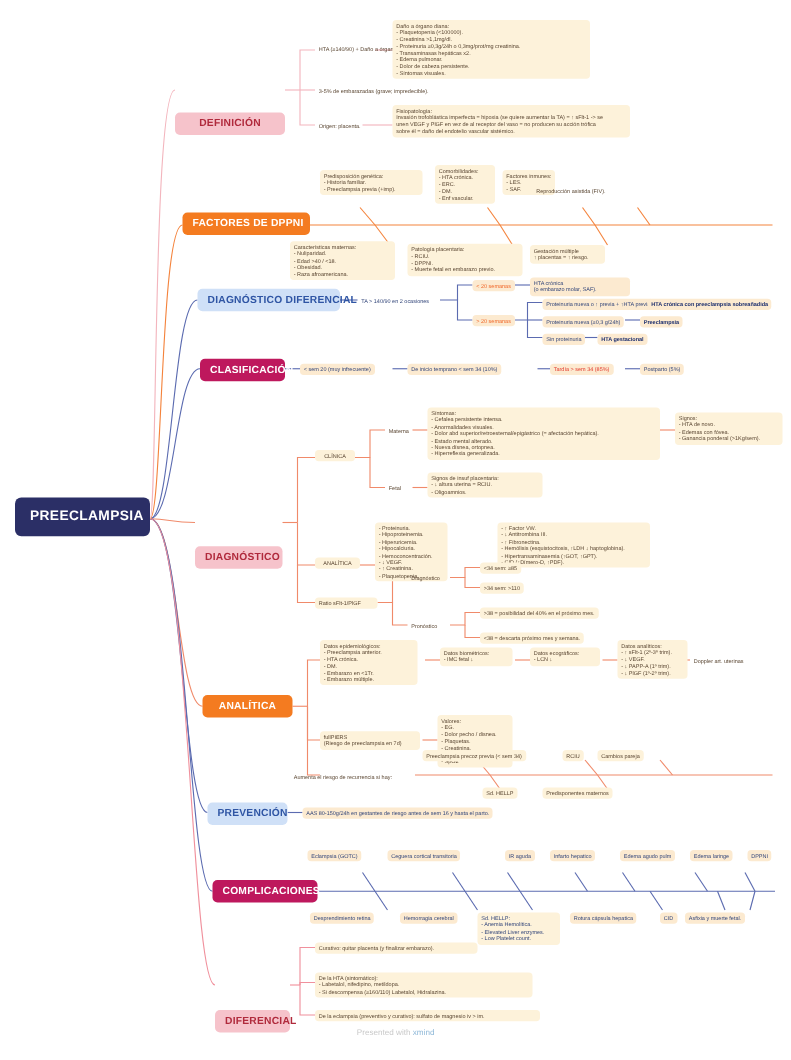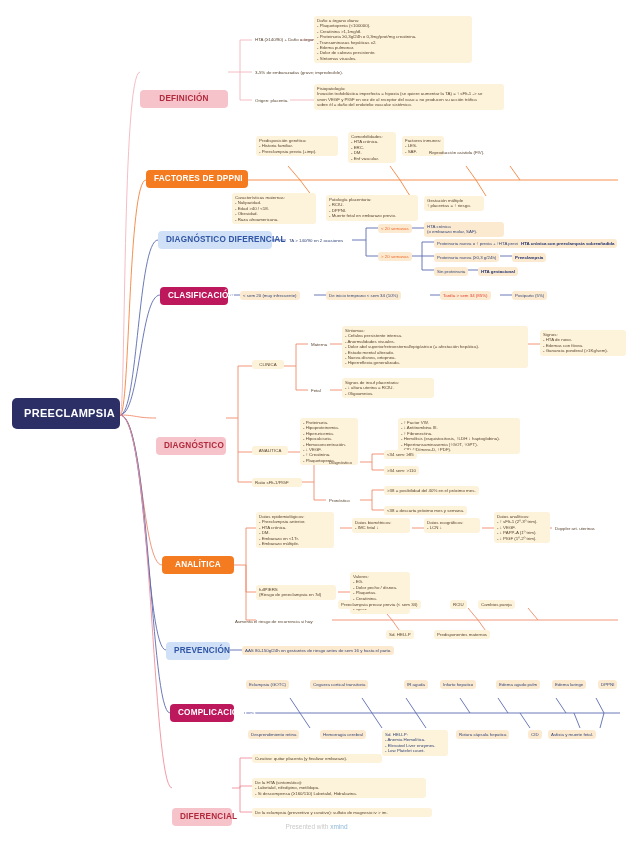--- a/index.html
+++ b/index.html
@@ -316,21 +316,21 @@
   <div class="node leaf plain" style="left:232px; top:617px;">Aumenta el riesgo de recurrencia si hay:</div>
   <div class="node leaf cream" style="left:338px; top:600px;">Preeclampsia precoz previa (&lt; sem 34)</div>
   <div class="node leaf cream" style="left:450px; top:600px;">RCIU</div>
   <div class="node leaf cream" style="left:478px; top:600px;">Cambios pareja</div>
   <div class="node leaf cream" style="left:386px; top:630px;">Sd. HELLP</div>
   <div class="node leaf cream" style="left:434px; top:630px;">Predisponentes maternos</div>
 
   <div class="node l1 blue" style="left:166px; top:642px; width:64px;">PREVENCIÓN</div>
   <div class="node leaf cream2 bluetxt" style="left:242px; top:646px;">AAS 80-150g/24h en gestantes de riesgo antes de sem 16 y hasta el parto.</div>
 
-  <div class="node l1 blued" style="left:170px; top:704px; width:64px;">COMPLICACIONES</div>
+  <div class="node l1 blued" style="left:170px; top:704px; width:84px;">COMPLICACIONES</div>
   <div class="node leaf cream2 bluetxt" style="left:246px; top:680px;">Eclampsia (GOTC)</div>
   <div class="node leaf cream2 bluetxt" style="left:310px; top:680px;">Ceguera cortical transitoria</div>
   <div class="node leaf cream2 bluetxt" style="left:404px; top:680px;">IR aguda</div>
   <div class="node leaf cream2 bluetxt" style="left:440px; top:680px;">Infarto hepatico</div>
   <div class="node leaf cream2 bluetxt" style="left:496px; top:680px;">Edema agudo pulm</div>
   <div class="node leaf cream2 bluetxt" style="left:552px; top:680px;">Edema laringe</div>
   <div class="node leaf cream2 bluetxt" style="left:598px; top:680px;">DPPNI</div>
   <div class="node leaf cream2 bluetxt" style="left:248px; top:730px;">Desprendimiento retina</div>
   <div class="node leaf cream2 bluetxt" style="left:320px; top:730px;">Hemorragia cerebral</div>
   <div class="node leaf cream bluetxt" style="left:382px; top:730px; width:66px;">Sd. HELLP:

